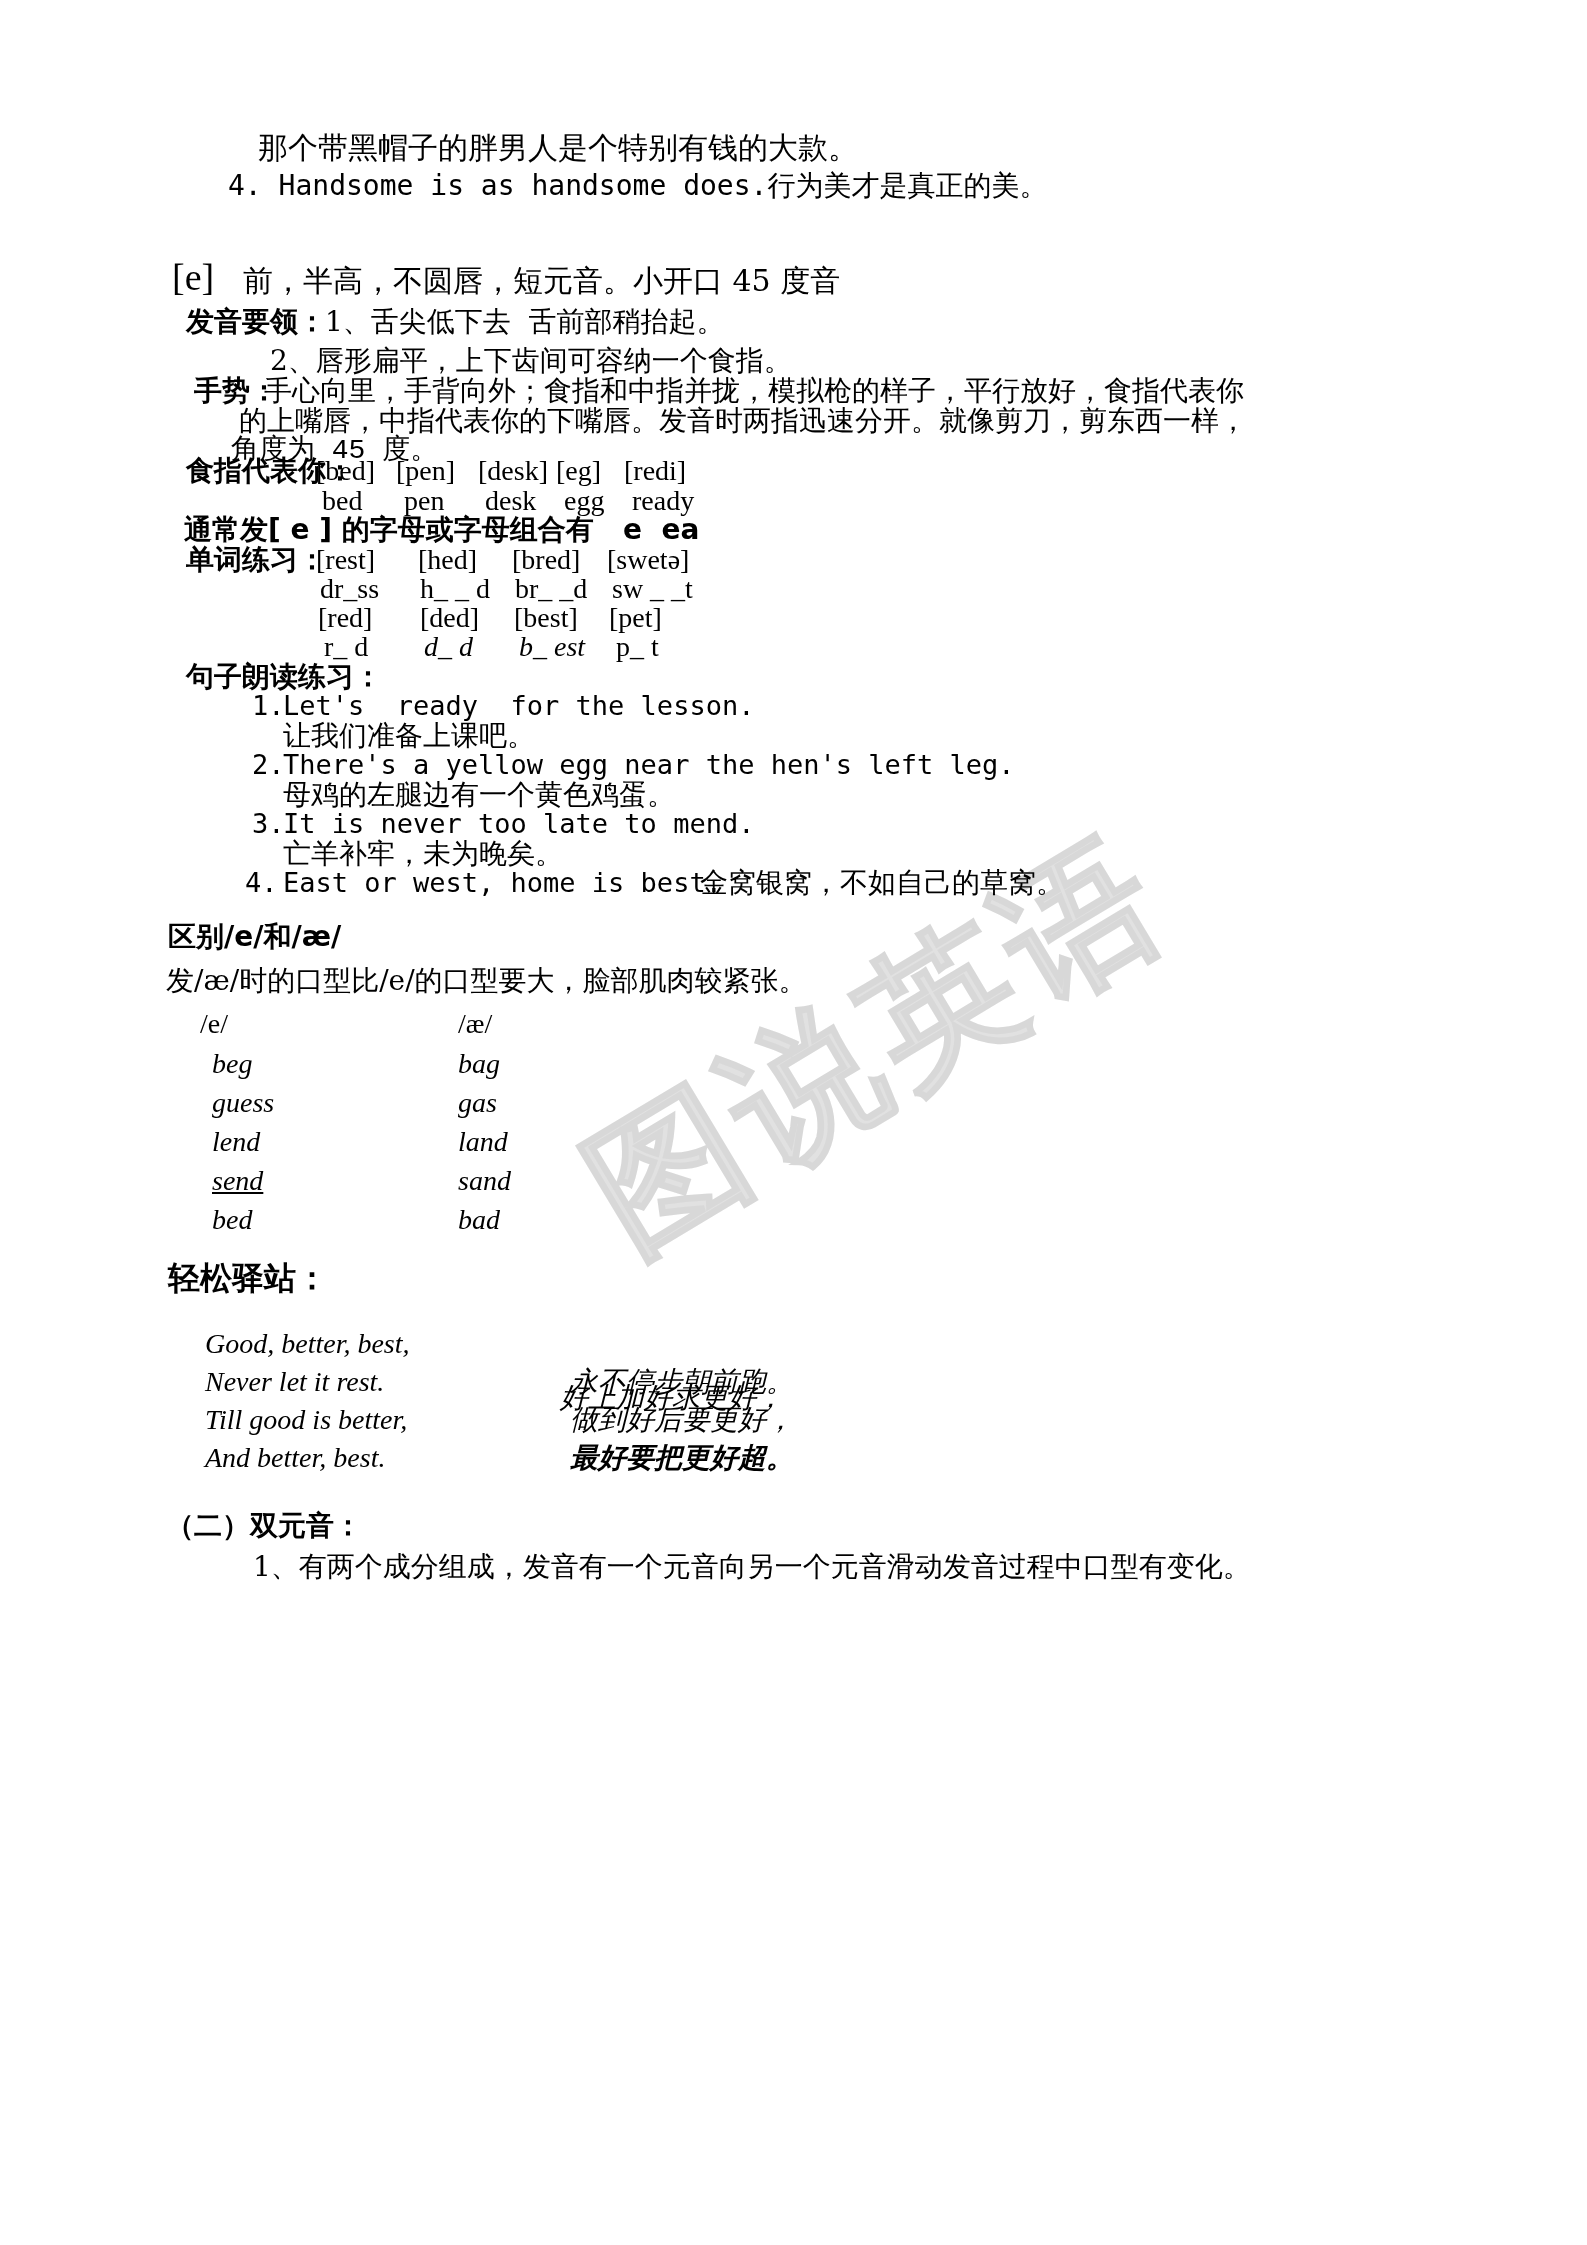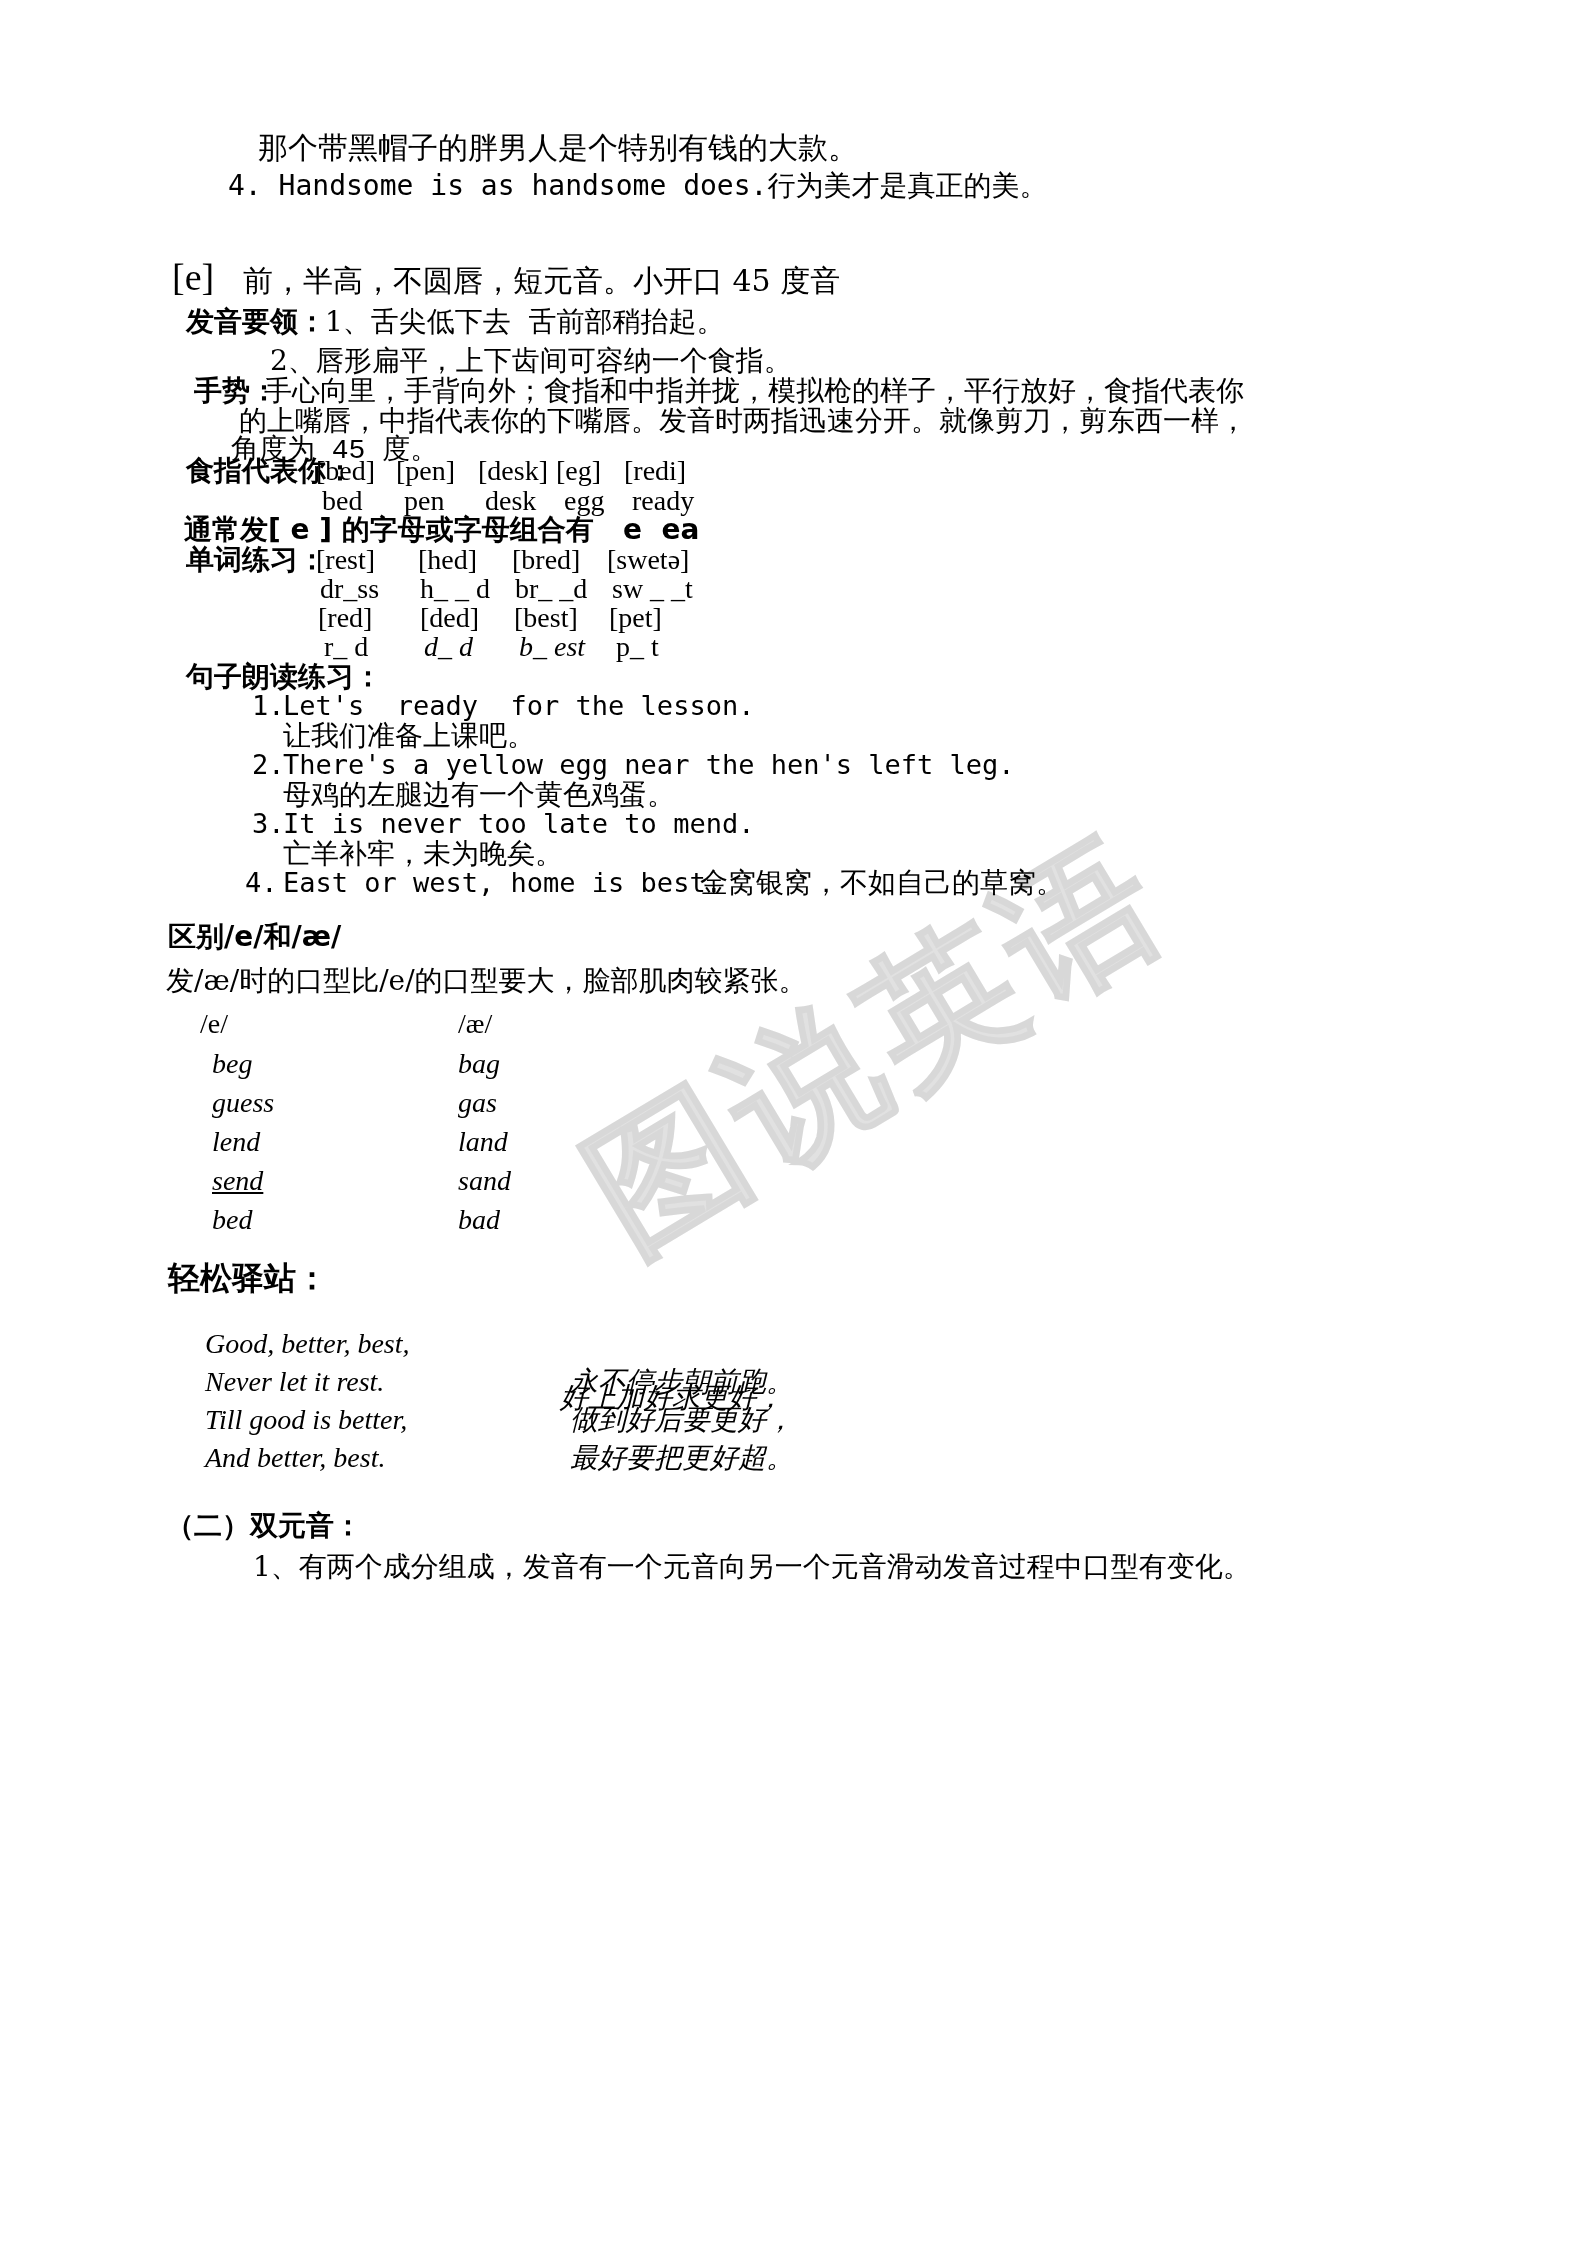--- a/index.html
+++ b/index.html
@@ -190,19 +190,19 @@
     <div class="ln serif ital s28" style="left:205px; top:1330px;">Good, better, best,</div>
     <div class="ln cn ital s28" style="left:560px; top:1384px;">好上加好求更好，</div>
 
     <div class="ln serif ital s28" style="left:205px; top:1368px;">Never let it rest.</div>
     <div class="ln cn ital s28" style="left:570px; top:1368px;">永不停步朝前跑。</div>
 
     <div class="ln serif ital s28" style="left:205px; top:1406px;">Till good is better,</div>
     <div class="ln cn ital s28" style="left:570px; top:1406px;text-align:right;">做到好后要更好，</div>
 
     <div class="ln serif ital s28" style="left:205px; top:1444px;">And better, best.</div>
-    <div class="ln cn ital s28" style="left:570px; top:1444px;">最好要把更好超。</div>
+    <div class="ln cn ital s28" style="left:570px; top:1444px;font-weight:bold;">最好要把更好超。</div>
 
     <div class="ln cn-b s28" style="left:166px; top:1512px;">（二）双元音：</div>
     <div class="ln cn s28" style="left:253px; top:1553px;">1、有两个成分组成，发音有一个元音向另一个元音滑动发音过程中口型有变化。</div>
 
   </div>
 </div>
 
 </body></html>

